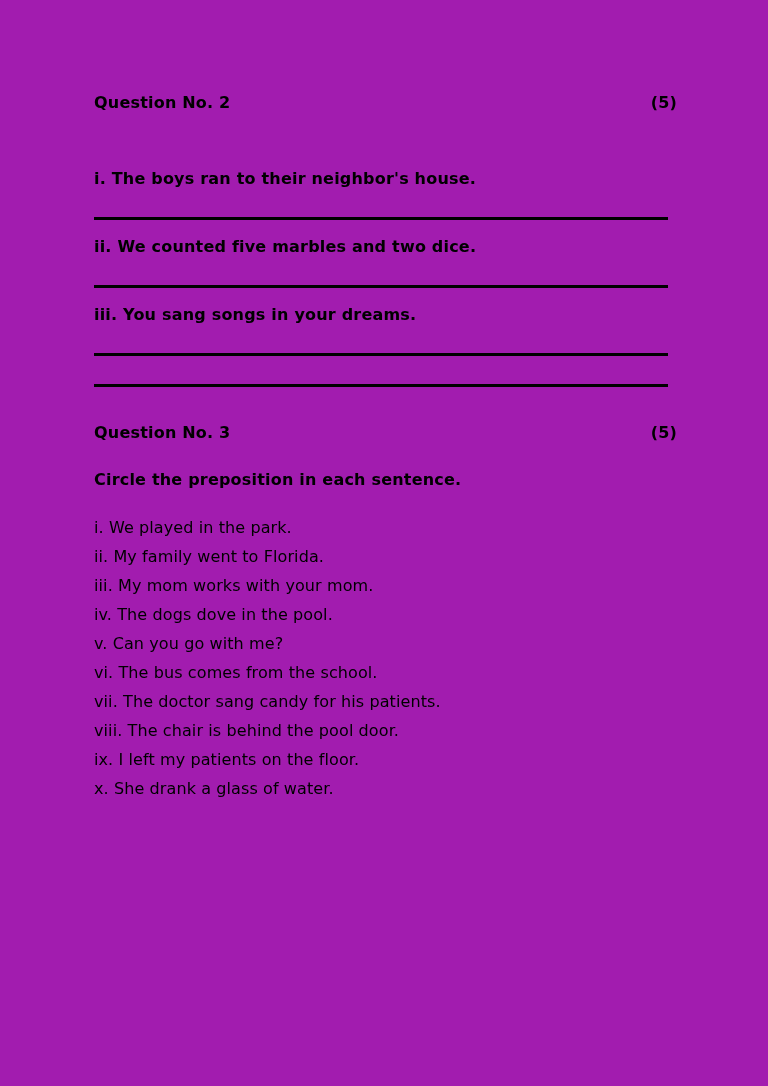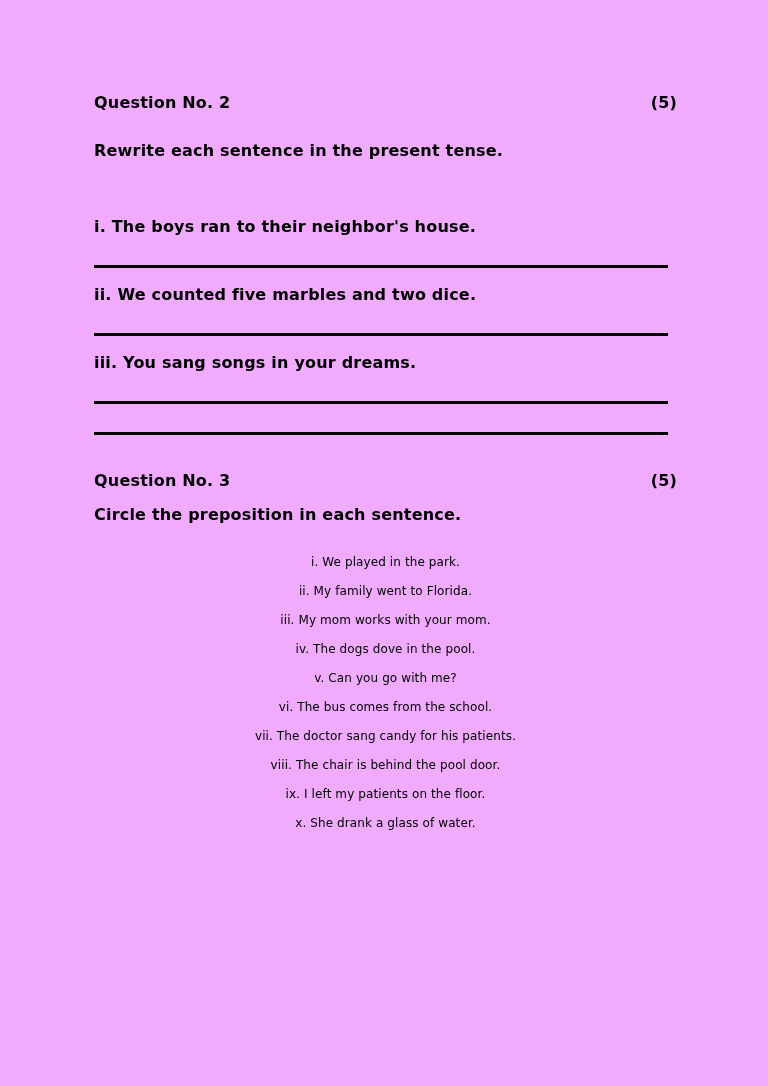--- a/index.html
+++ b/index.html
@@ -4,21 +4,21 @@
 <style>
   html, body {
     margin: 0;
     padding: 0;
     background: #ffffff;
   }
   .page {
     position: relative;
     width: 768px;
     height: 1086px;
-    background: #f0abfc;
+    background: #a21caf;
     color: #000000;
     font-family: "DejaVu Sans", "Liberation Sans", sans-serif;
     box-sizing: border-box;
     padding: 93px 91px 0 94px;
     overflow: hidden;
   }
   .content {
     width: 583px;
   }
   .q-header {
@@ -47,45 +47,43 @@
     line-height: 20px;
     letter-spacing: 0.2px;
   }
   .q2-item .answer-line {
     margin-top: 28px;
     width: 574px;
     height: 0;
     border-top: 3px solid #000000;
   }
   .q3-header { margin-top: 36px; }
-  .instruction.q3 { margin-top: 14px; }
+  .instruction.q3 { margin-top: 27px; }
   .q3-items {
     margin-top: 23px;
-    font-size: 12px;
+    font-size: 16px;
     font-weight: normal;
     letter-spacing: 0.1px;
-    text-align: center;
   }
   .q3-item {
     line-height: 29px;
     white-space: nowrap;
   }
 </style>
 </head>
 <body>
 
 <div class="page">
   <div class="content">
 
     <div class="q-header">
       <span class="q-title">Question No. 2</span>
       <span class="q-marks">(5)</span>
     </div>
 
-    <div class="instruction">Rewrite each sentence in the present tense.</div>
 
     <div class="q2-items">
       <div class="q2-item">
         <div class="sentence">i. The boys ran to their neighbor's house.</div>
         <div class="answer-line"></div>
       </div>
       <div class="q2-item">
         <div class="sentence">ii. We counted five marbles and two dice.</div>
         <div class="answer-line"></div>
       </div>

